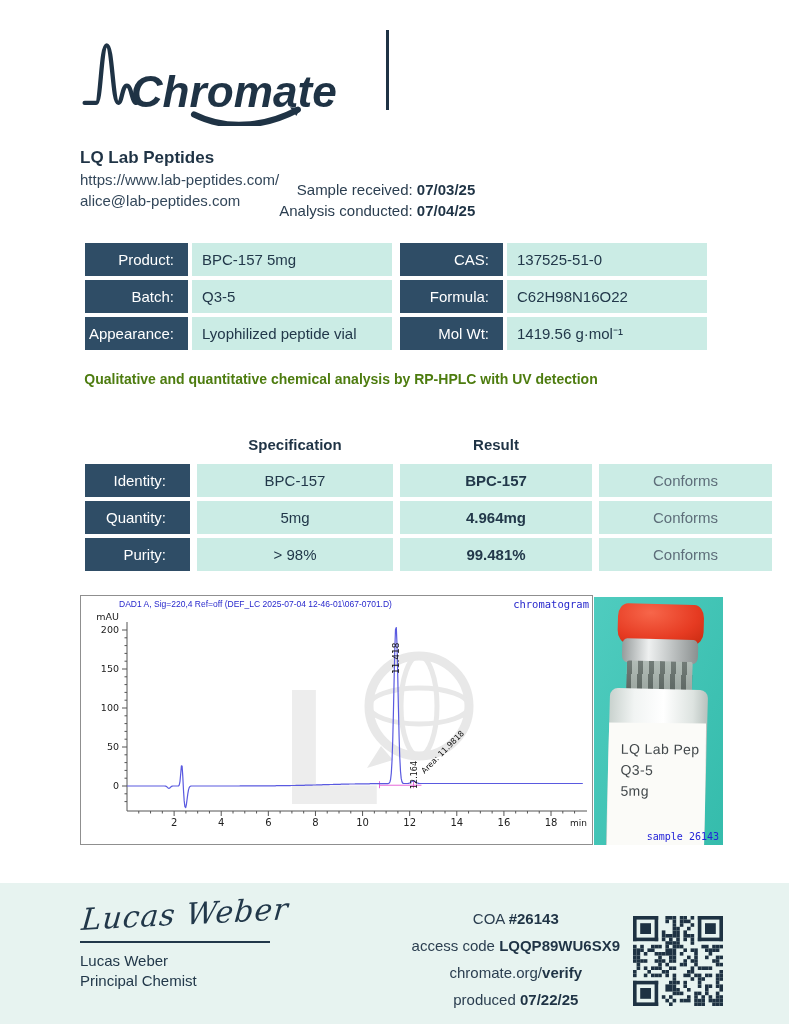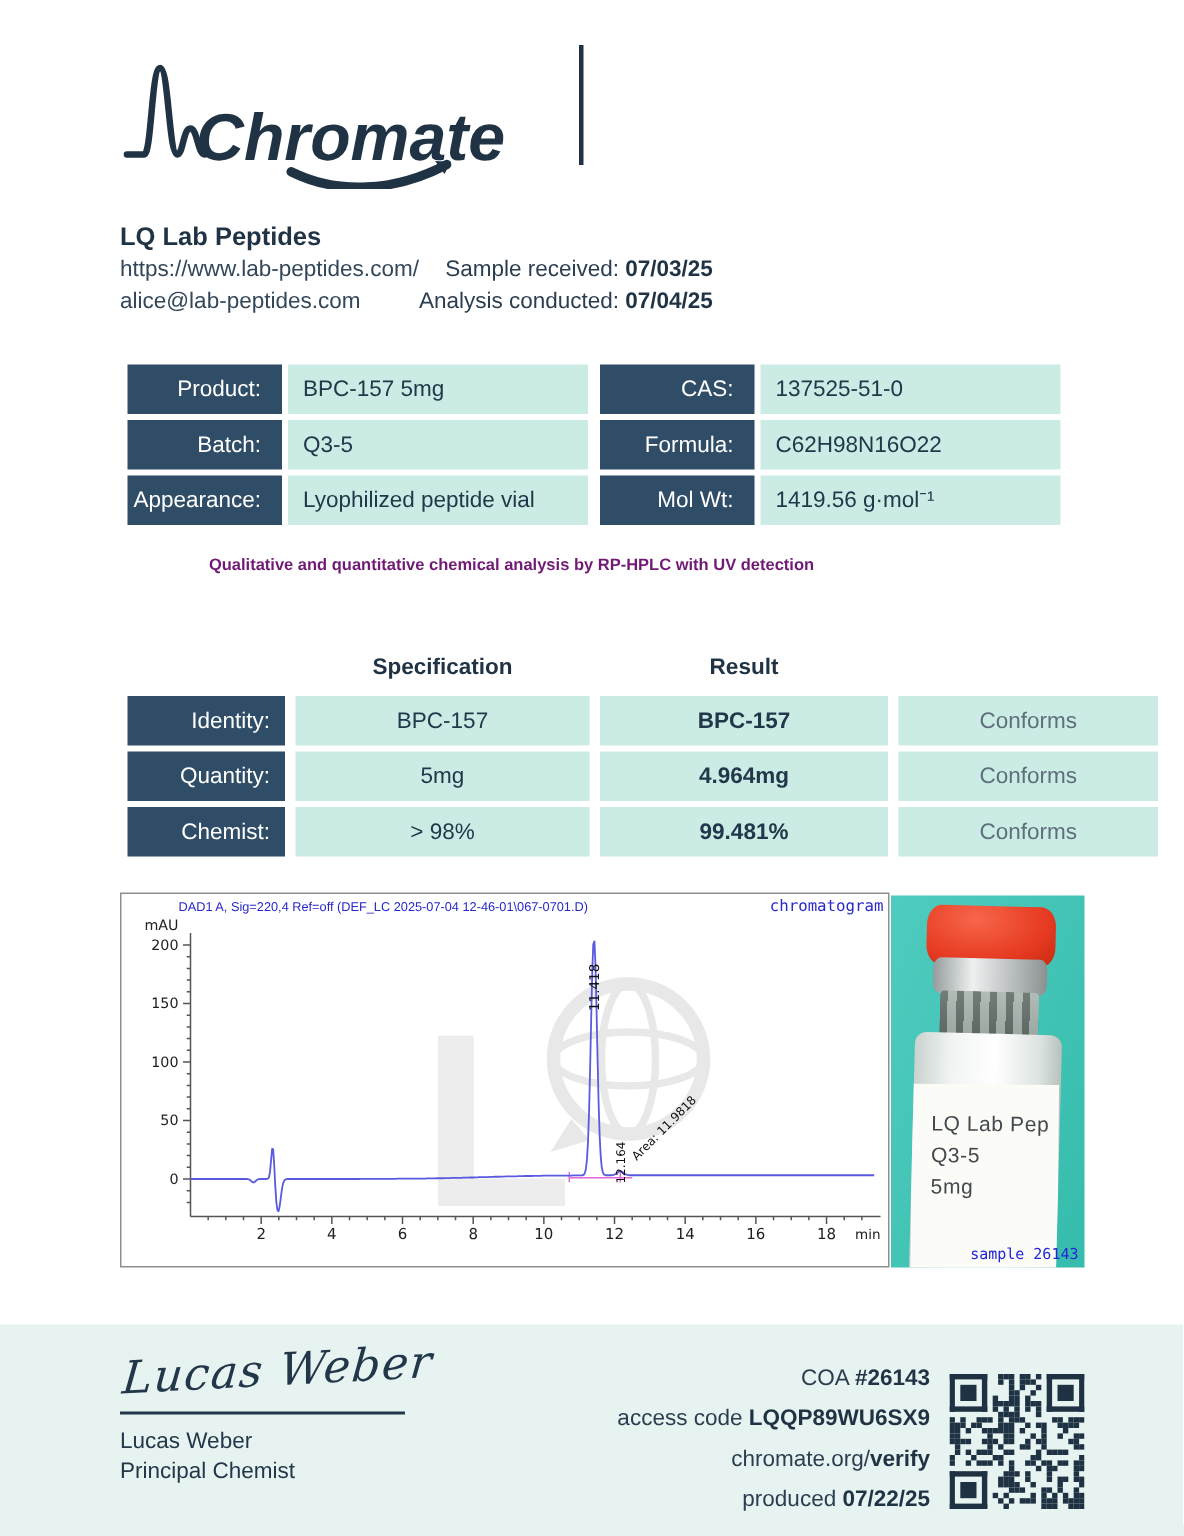--- a/index.html
+++ b/index.html
@@ -15,38 +15,38 @@
   .header{position:absolute;left:80px;top:30px;width:640px;display:flex;align-items:flex-start}
   .logo-wrap{width:306px}
   .hdr-divider{width:3px;height:80px;background:var(--navy-ink);margin-right:20px}
   .titles .title{font-size:28px;font-weight:bold;color:var(--navy-ink);line-height:34px}
   .titles .subtitle{font-size:26px;color:#46596a;line-height:32px}
   .titles .subtitle .code{color:var(--code-teal);margin-left:8px}
   
   .client-row{position:absolute;left:80px;top:146px;width:628px;display:flex;}
   .client-name{font-size:17px;font-weight:bold;line-height:23px}
   .client-line{font-size:15px;color:#33475a;line-height:21px}
-  .dates{margin-top:23px;text-align:right;font-size:15px;color:#2b3e50;line-height:21px}
+  .dates{margin-top:33px;text-align:right;font-size:15px;color:#2b3e50;line-height:21px}
   .dates b{color:var(--navy-ink)}
   
   .product-table{position:absolute;left:85px;top:243px;width:622px;display:flex;gap:8px}
   .pair-col{flex:1;display:grid;grid-template-columns:103px 1fr;gap:4px}
   .lbl-cell{background:var(--navy-cell);color:#fff;font-size:15px;line-height:33px;height:33px;
             text-align:right;padding-right:14px;white-space:nowrap}
   .val-cell{background:var(--teal-cell);color:#22384a;font-size:15px;line-height:33px;height:33px;
             padding-left:10px;white-space:nowrap}
   
   .method-line{position:absolute;left:0;top:371px;width:682px;text-align:center;
-               font-size:11px;font-weight:600;color:#701a75}
+               font-size:14px;font-weight:600;color:#4d7c0f}
   
   .results-table{position:absolute;left:85px;top:430px;width:687px;display:grid;
                  grid-template-columns:105px 196px 192px 1fr;column-gap:7px;row-gap:4px}
   .res-hdr{font-size:15px;font-weight:bold;text-align:center;line-height:30px;height:30px;color:var(--navy-ink)}
   .res-lbl{background:var(--navy-cell);color:#fff;font-size:15px;line-height:33px;height:33px;
-           text-align:right;padding-right:10px}
+           text-align:right;padding-right:24px}
   .res-val{background:var(--teal-cell);color:#22384a;font-size:15px;line-height:33px;height:33px;text-align:center}
   .res-val.bold{font-weight:bold}
   .res-status{background:var(--teal-cell);color:var(--conforms-text);font-size:15px;line-height:33px;height:33px;text-align:center}
   
   .chrom{position:absolute;left:80px;top:595px;width:513px;height:250px;border:1px solid #8f8f8f;background:#fff}
   .chrom-header{position:absolute;left:38px;top:3px;font-size:8.5px;color:#2727cc;white-space:nowrap}
   .chrom-corner{position:absolute;right:3px;top:2px;font-family:"DejaVu Sans Mono",monospace;
                 font-size:10.5px;color:#2727cc}
   .chrom svg{position:absolute;left:0;top:0}
   
@@ -69,21 +69,21 @@
             font-size:10px;color:#2323d8}
   
   .footer{position:absolute;left:0;top:883px;width:789px;height:141px;background:var(--footer-bg)}
   .sig-block{position:absolute;left:80px;top:18px;width:260px}
   .signature{font-family:"DejaVu Serif",serif;font-style:italic;font-size:30px;color:#22384a;
              transform:rotate(-3deg) skewX(-8deg);transform-origin:left bottom;letter-spacing:1px;
              white-space:nowrap;line-height:38px}
   .sig-rule{width:190px;border-bottom:2px solid #22384a;margin-top:2px}
   .sig-name{font-size:15px;color:#22384a;margin-top:8px;line-height:20px}
   .sig-title{font-size:15px;color:#22384a;line-height:20px}
-  .verify-block{position:absolute;right:169px;top:22px;text-align:right;font-size:15px;
+  .verify-block{position:absolute;right:169px;top:22px;text-align:center;font-size:15px;
                 color:#2b3e50;line-height:27px}
   .verify-block b{color:var(--navy-ink)}
   .qr-box{position:absolute;right:66px;top:33px;width:90px;height:90px}
 </style>
 </head>
 <body>
 
 <div class="page">
 
   <div class="header">
@@ -140,21 +140,21 @@
     <div class="res-lbl">Identity:</div>
     <div class="res-val">BPC-157</div>
     <div class="res-val bold">BPC-157</div>
     <div class="res-status">Conforms</div>
 
     <div class="res-lbl">Quantity:</div>
     <div class="res-val">5mg</div>
     <div class="res-val bold">4.964mg</div>
     <div class="res-status">Conforms</div>
 
-    <div class="res-lbl">Chemist:</div>
+    <div class="res-lbl">Purity:</div>
     <div class="res-val">&gt; 98%</div>
     <div class="res-val bold">99.481%</div>
     <div class="res-status">Conforms</div>
   </div>
 
   <div class="chrom">
     <svg id="chromSvg" width="511" height="248">
         <g>
           <text x="200" y="208" font-size="165" font-weight="bold" fill="#ededed" font-family="Liberation Sans, sans-serif">L</text>
           <circle cx="338" cy="110" r="50" fill="none" stroke="#e8e8e8" stroke-width="9"></circle>

